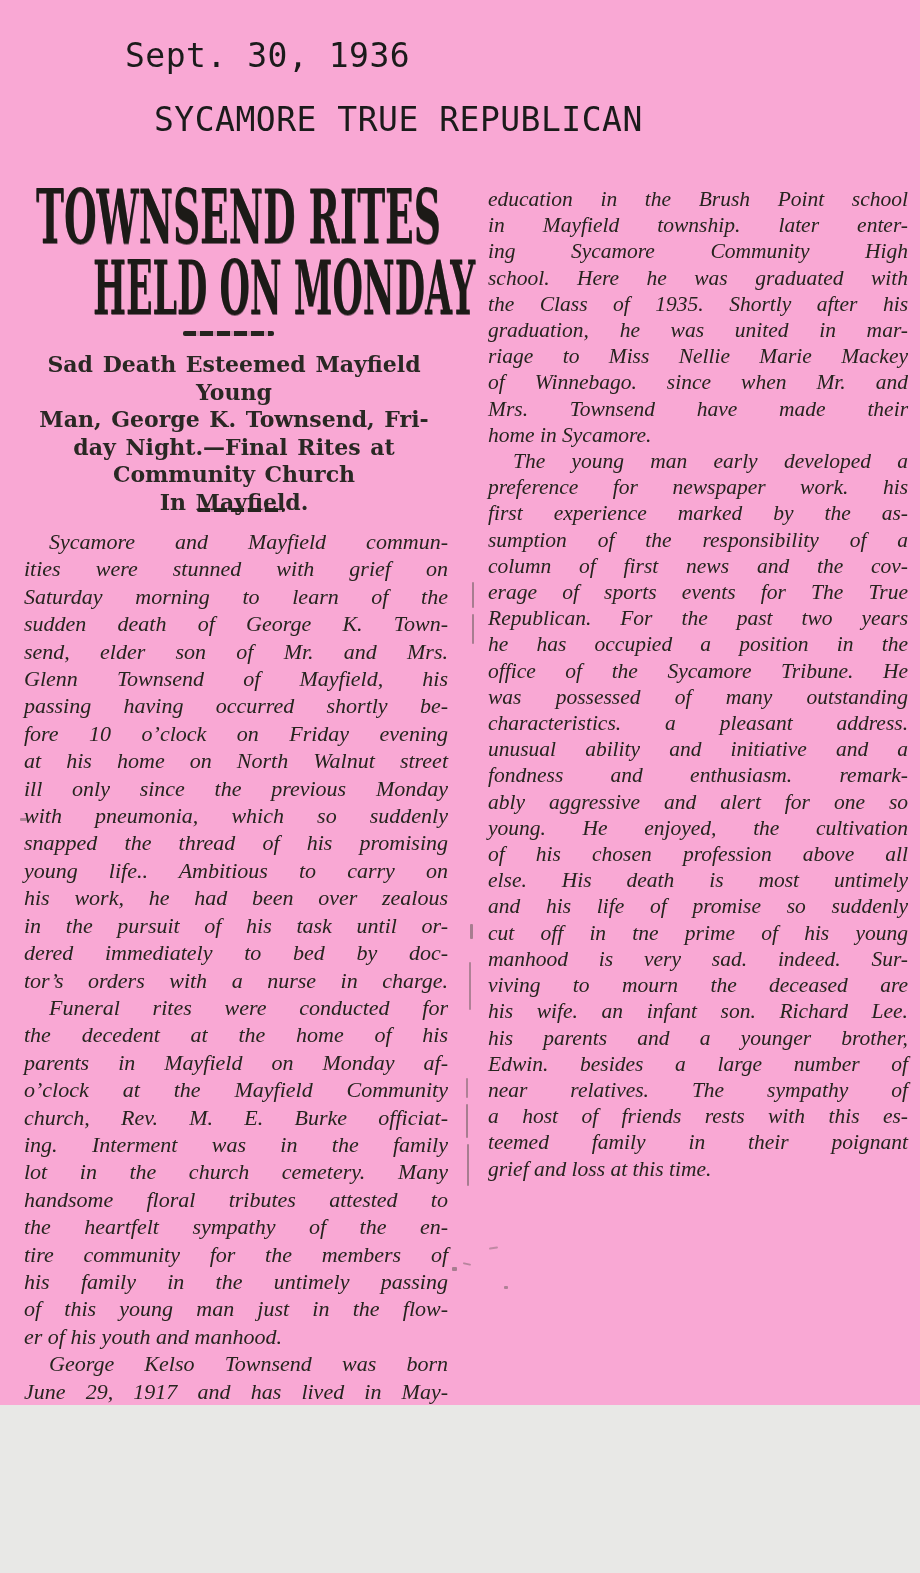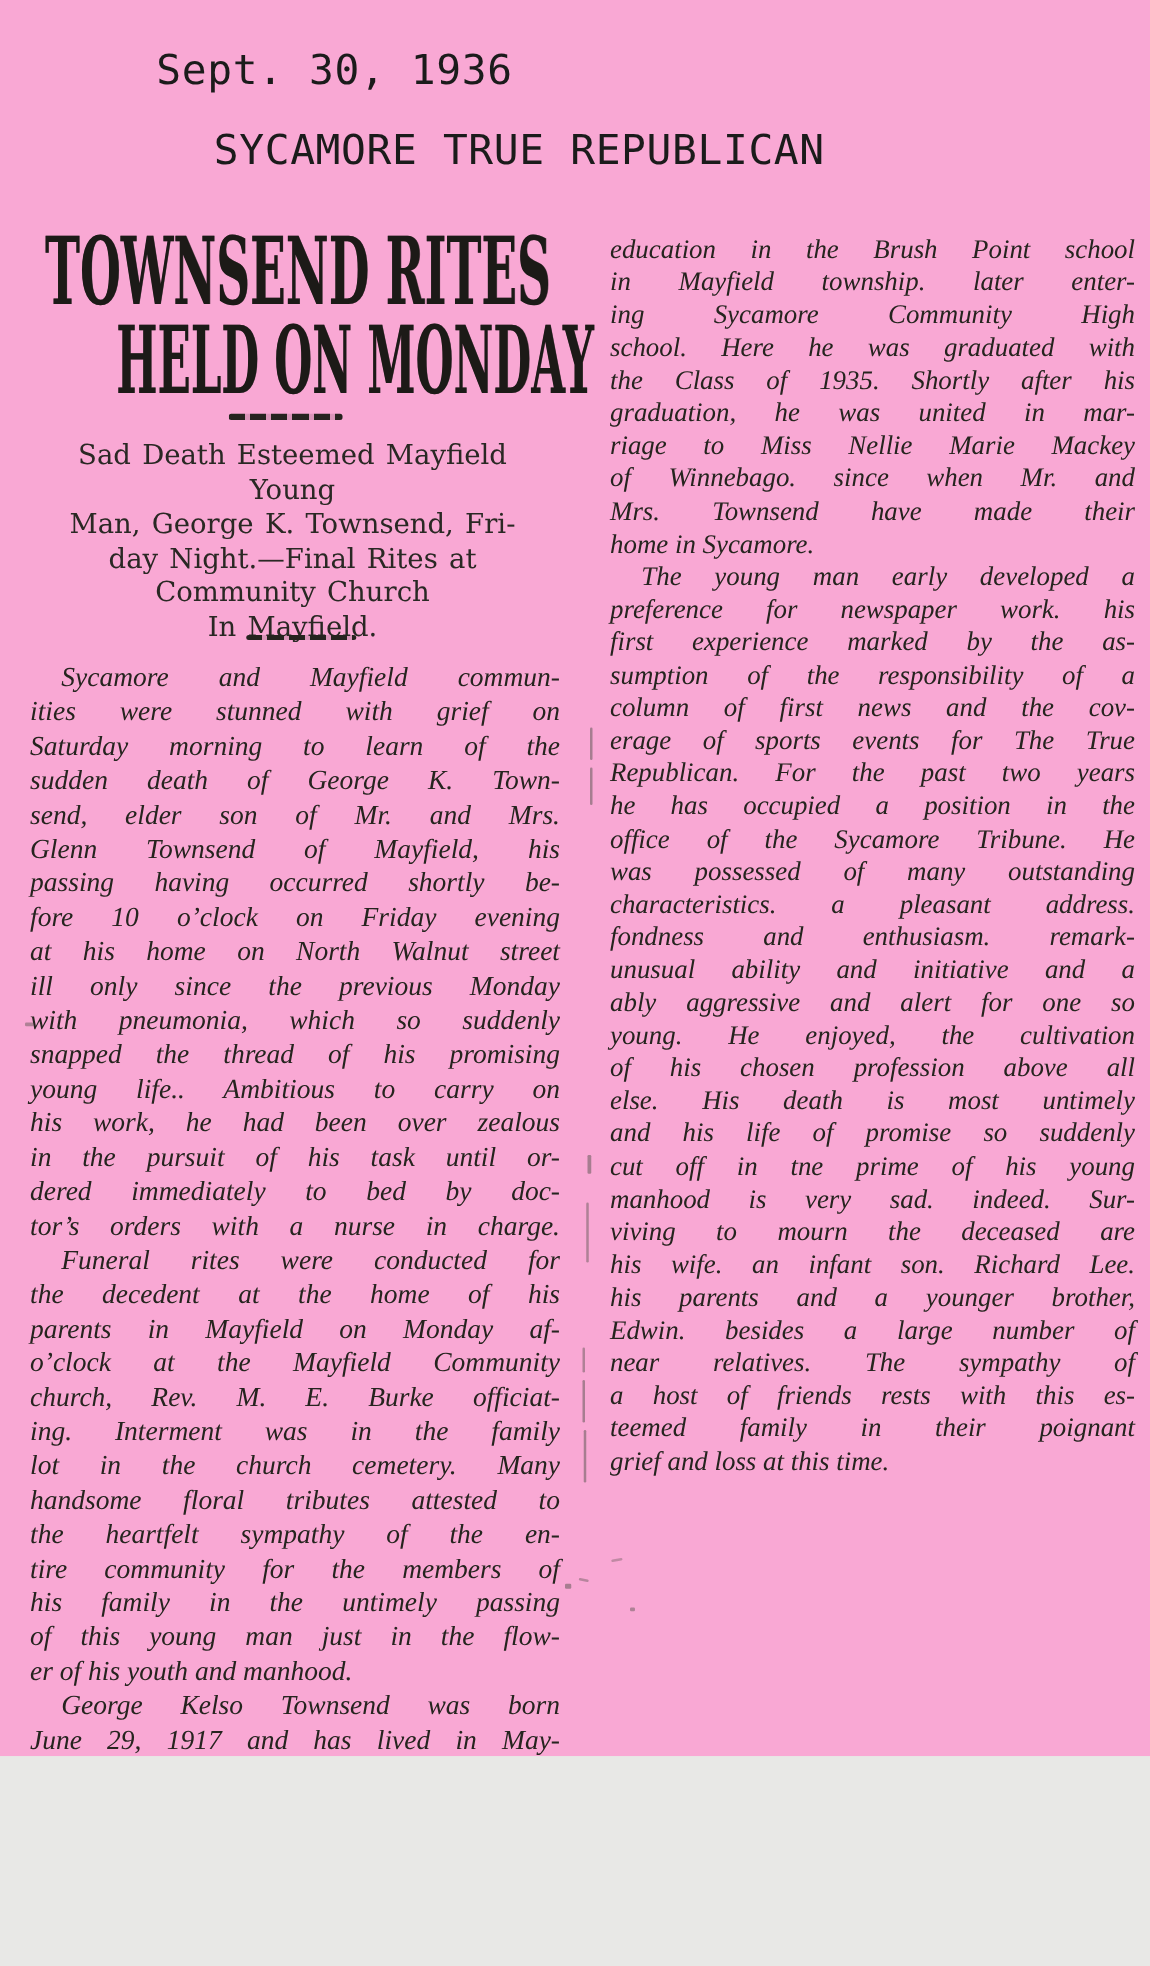--- a/index.html
+++ b/index.html
@@ -25,21 +25,20 @@
     white-space: nowrap;
   }
   .masthead {
     position: absolute;
     left: 154px; top: 100px;
     font-family: "DejaVu Sans Mono", "Liberation Mono", monospace;
     font-size: 33px;
     letter-spacing: 0.5px;
     color: #1b1b1b;
     white-space: nowrap;
-    margin-left: 17px;
   }
 
   
   .headline {
     position: absolute;
     font-family: "DejaVu Serif", "Liberation Serif", serif;
     font-weight: bold;
     font-size: 75px;
     line-height: 1;
     color: #1c1a17;
@@ -60,21 +59,21 @@
   }
   .rule1 { left: 183px; top: 331px; width: 91px; }
   .rule2 { left: 197px; top: 508px; width: 88px; height: 4px; }
 
   
   .subhead {
     position: absolute;
     left: 26px; top: 351px;
     width: 416px;
     font-family: "DejaVu Serif", "Liberation Serif", serif;
-    font-weight: normal;
+    font-weight: bold;
     font-size: 22px;
     line-height: 27.6px;
     text-align: center;
     color: #2a2824;
     word-spacing: 2px;
   }
 
   
   .col {
     position: absolute;
@@ -173,22 +172,22 @@
       <div class="bline">preference for newspaper work. his</div>
       <div class="bline">first experience marked by the as-</div>
       <div class="bline">sumption of the responsibility of a</div>
       <div class="bline">column of first news and the cov-</div>
       <div class="bline">erage of sports events for The True</div>
       <div class="bline">Republican. For the past two years</div>
       <div class="bline">he has occupied a position in the</div>
       <div class="bline">office of the Sycamore Tribune. He</div>
       <div class="bline">was possessed of many outstanding</div>
       <div class="bline">characteristics. a pleasant address.</div>
+      <div class="bline">unusual ability and initiative and a</div>
       <div class="bline">fondness and enthusiasm. remark-</div>
-      <div class="bline">unusual ability and initiative and a</div>
       <div class="bline">ably aggressive and alert for one so</div>
       <div class="bline">young. He enjoyed, the cultivation</div>
       <div class="bline">of his chosen profession above all</div>
       <div class="bline">else. His death is most untimely</div>
       <div class="bline">and his life of promise so suddenly</div>
       <div class="bline">cut off in tne prime of his young</div>
       <div class="bline">manhood is very sad. indeed. Sur-</div>
       <div class="bline">viving to mourn the deceased are</div>
       <div class="bline">his wife. an infant son. Richard Lee.</div>
       <div class="bline">his parents and a younger brother,</div>

